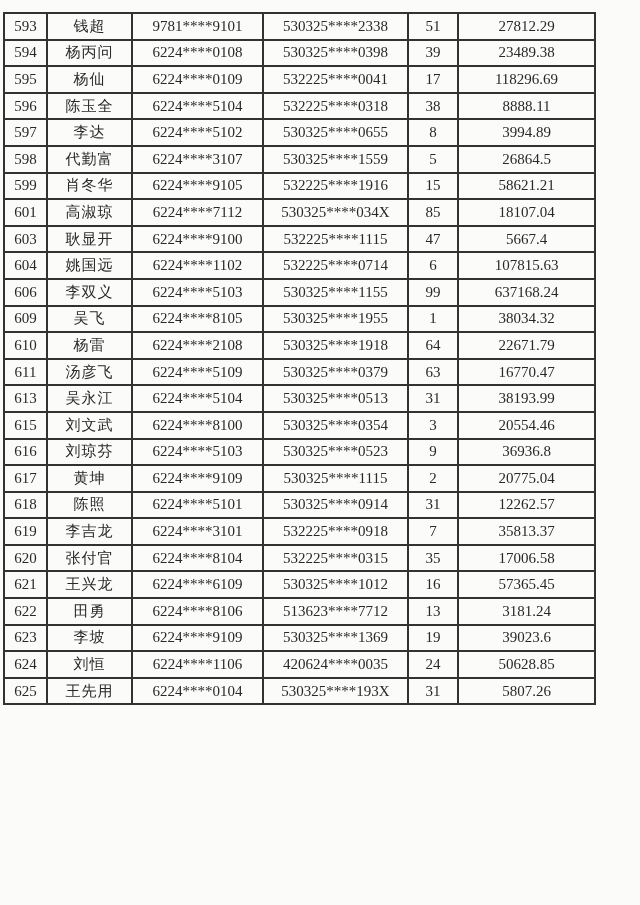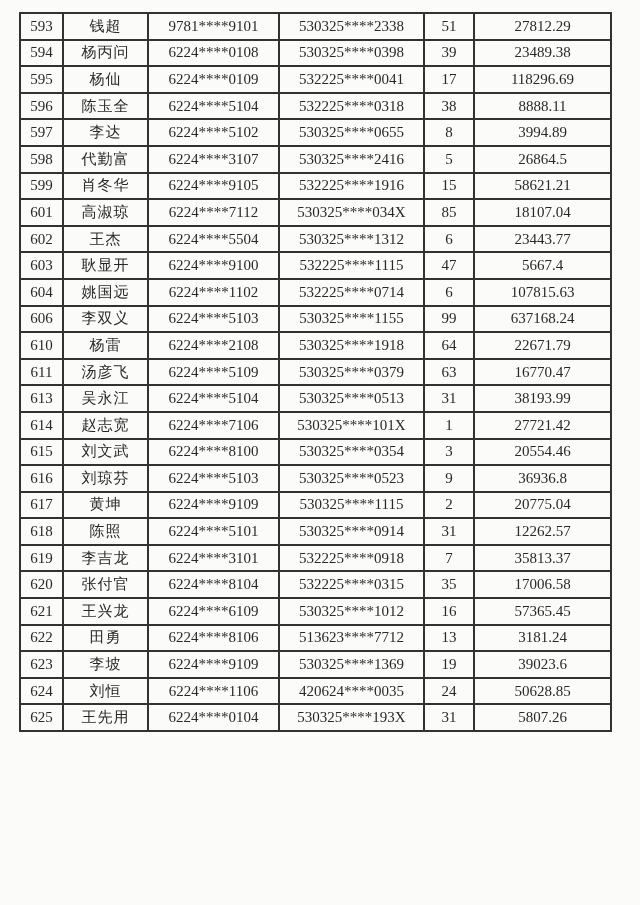--- a/index.html
+++ b/index.html
@@ -14,21 +14,21 @@
   }
   .page {
     position: relative;
     width: 640px;
     height: 905px;
     font-family: "Liberation Serif", "DejaVu Serif", serif;
     color: #282828;
   }
   table.records {
     position: absolute;
-    left: 19px;
+    left: 3px;
     top: 12px;
     width: 591px;
     border-collapse: collapse;
     table-layout: fixed;
     border-radius: 10px;
   }
   table.records td {
     border: 2px solid #323232;
     text-align: center;
     vertical-align: middle;
@@ -107,21 +107,21 @@
     <td class="cell-card">6224****5102</td>
     <td class="cell-id">530325****0655</td>
     <td class="cell-count">8</td>
     <td class="cell-amount">3994.89</td>
   </tr>
 
   <tr>
     <td class="cell-index">598</td>
     <td class="cell-name">代勤富</td>
     <td class="cell-card">6224****3107</td>
-    <td class="cell-id">530325****2416</td>
+    <td class="cell-id">530325****1559</td>
     <td class="cell-count">5</td>
     <td class="cell-amount">26864.5</td>
   </tr>
 
   <tr>
     <td class="cell-index">599</td>
     <td class="cell-name">肖冬华</td>
     <td class="cell-card">6224****9105</td>
     <td class="cell-id">532225****1916</td>
     <td class="cell-count">15</td>
@@ -131,28 +131,20 @@
 
   <tr>
     <td class="cell-index">601</td>
     <td class="cell-name">高淑琼</td>
     <td class="cell-card">6224****7112</td>
     <td class="cell-id">530325****034X</td>
     <td class="cell-count">85</td>
     <td class="cell-amount">18107.04</td>
   </tr>
 
-  <tr>
-    <td class="cell-index">602</td>
-    <td class="cell-name">王杰</td>
-    <td class="cell-card">6224****5504</td>
-    <td class="cell-id">530325****1312</td>
-    <td class="cell-count">6</td>
-    <td class="cell-amount">23443.77</td>
-  </tr>
 
   <tr>
     <td class="cell-index">603</td>
     <td class="cell-name">耿显开</td>
     <td class="cell-card">6224****9100</td>
     <td class="cell-id">532225****1115</td>
     <td class="cell-count">47</td>
     <td class="cell-amount">5667.4</td>
   </tr>
 
@@ -170,20 +162,28 @@
     <td class="cell-index">606</td>
     <td class="cell-name">李双义</td>
     <td class="cell-card">6224****5103</td>
     <td class="cell-id">530325****1155</td>
     <td class="cell-count">99</td>
     <td class="cell-amount">637168.24</td>
   </tr>
 
 
 
+  <tr>
+    <td class="cell-index">609</td>
+    <td class="cell-name">吴飞</td>
+    <td class="cell-card">6224****8105</td>
+    <td class="cell-id">530325****1955</td>
+    <td class="cell-count">1</td>
+    <td class="cell-amount">38034.32</td>
+  </tr>
 
   <tr>
     <td class="cell-index">610</td>
     <td class="cell-name">杨雷</td>
     <td class="cell-card">6224****2108</td>
     <td class="cell-id">530325****1918</td>
     <td class="cell-count">64</td>
     <td class="cell-amount">22671.79</td>
   </tr>
 
@@ -199,28 +199,20 @@
 
   <tr>
     <td class="cell-index">613</td>
     <td class="cell-name">吴永江</td>
     <td class="cell-card">6224****5104</td>
     <td class="cell-id">530325****0513</td>
     <td class="cell-count">31</td>
     <td class="cell-amount">38193.99</td>
   </tr>
 
-  <tr>
-    <td class="cell-index">614</td>
-    <td class="cell-name">赵志宽</td>
-    <td class="cell-card">6224****7106</td>
-    <td class="cell-id">530325****101X</td>
-    <td class="cell-count">1</td>
-    <td class="cell-amount">27721.42</td>
-  </tr>
 
   <tr>
     <td class="cell-index">615</td>
     <td class="cell-name">刘文武</td>
     <td class="cell-card">6224****8100</td>
     <td class="cell-id">530325****0354</td>
     <td class="cell-count">3</td>
     <td class="cell-amount">20554.46</td>
   </tr>
 

